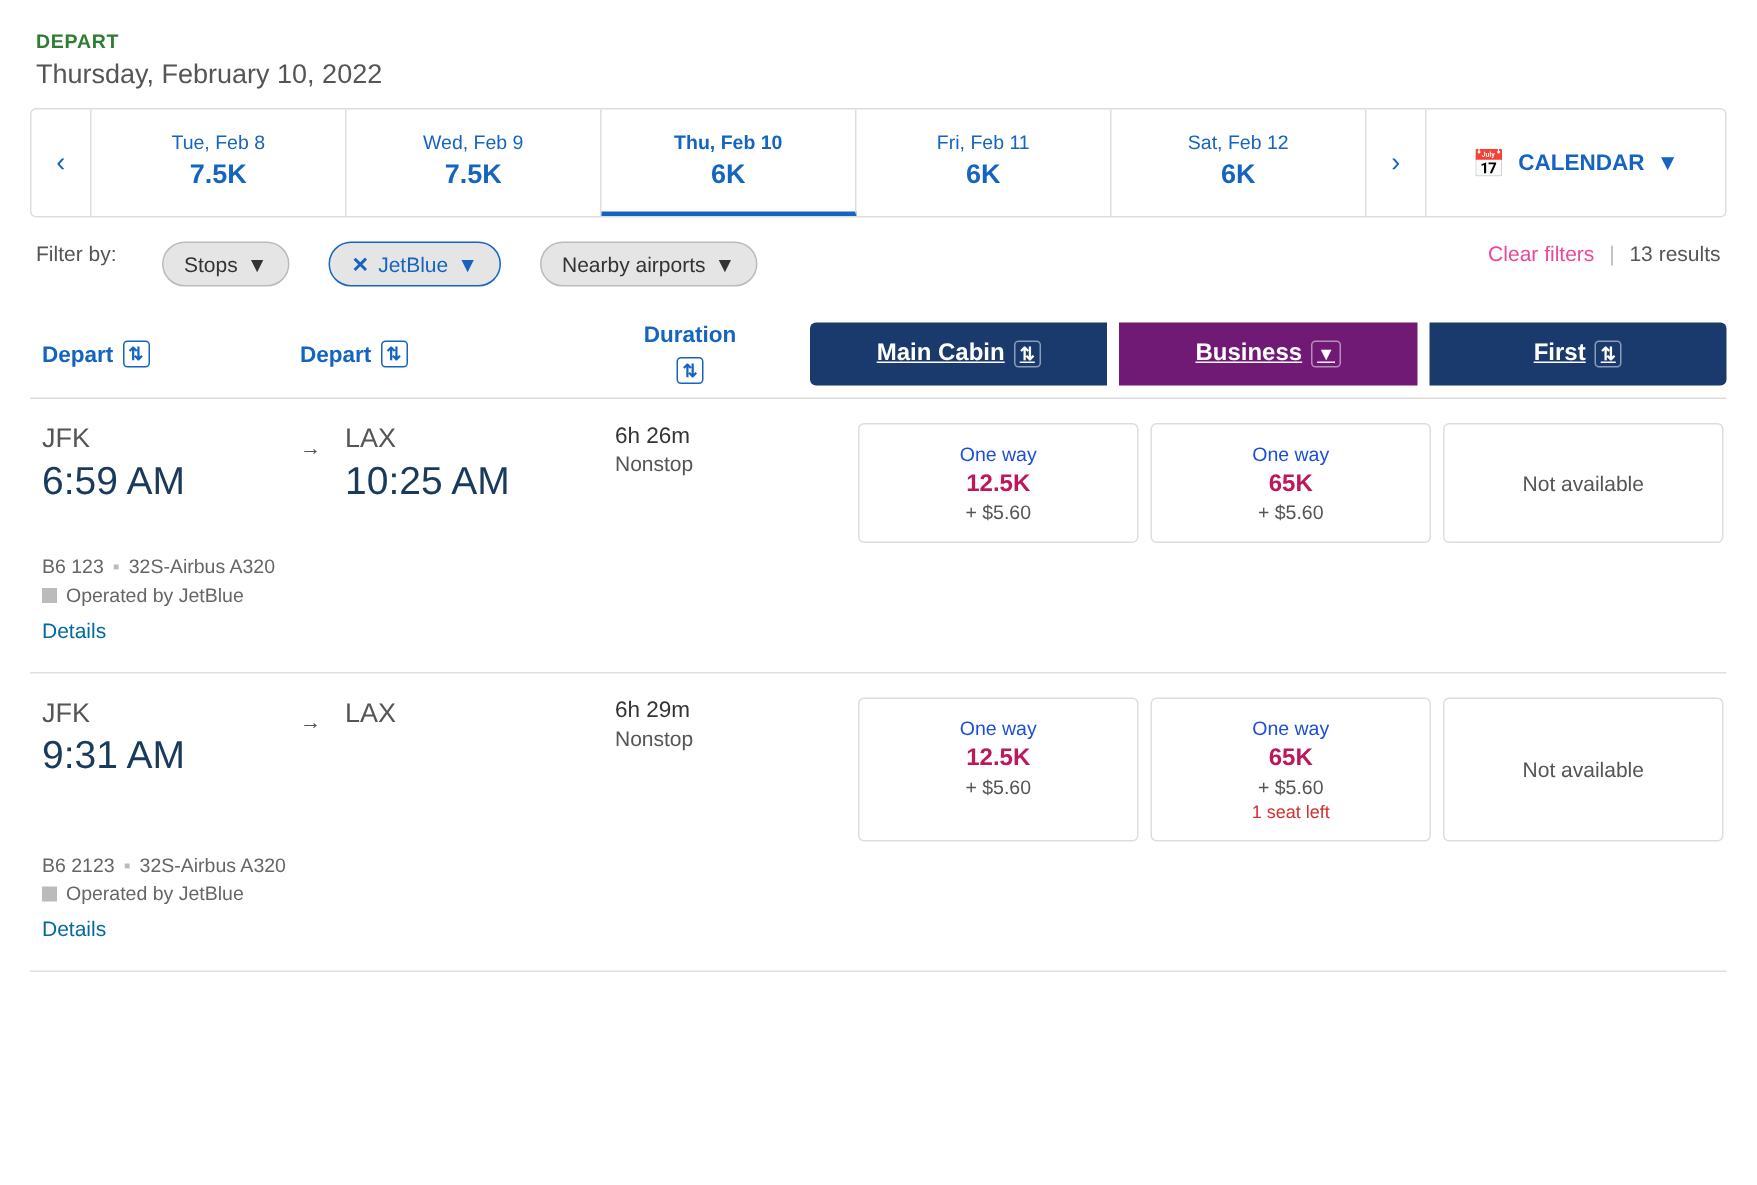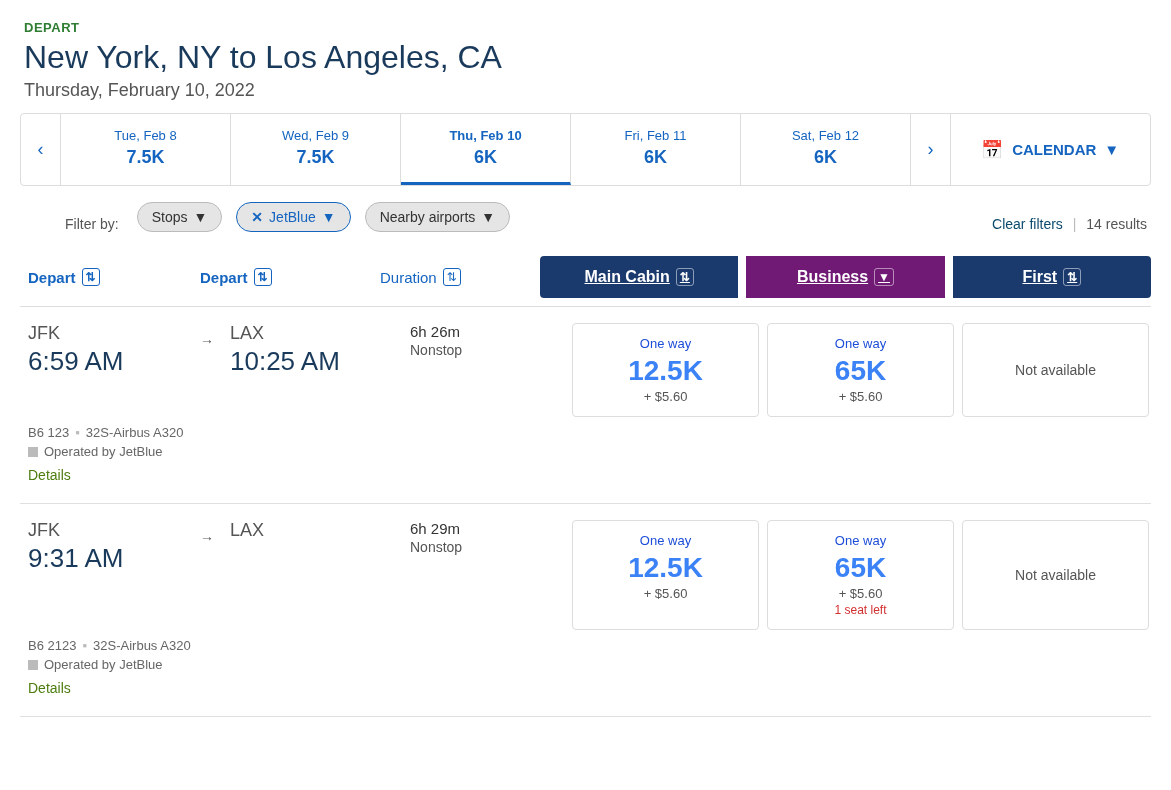--- a/index.html
+++ b/index.html
@@ -16,70 +16,69 @@
     .date-nav-arrow.right { border-left: 1px solid #ddd; border-right: none; }
     .date-item { flex: 1; text-align: center; padding: 14px 8px; cursor: pointer; border-right: 1px solid #ddd; }
     .date-item:last-child { border-right: none; }
     .date-item .day { color: #1565c0; font-size: 13px; margin-bottom: 4px; }
     .date-item .price { color: #1565c0; font-size: 18px; font-weight: bold; }
     .date-item.active { border-bottom: 3px solid #1565c0; }
     .date-item.active .day { color: #1565c0; font-weight: bold; }
     .calendar-btn { display: flex; align-items: center; justify-content: center; gap: 8px; padding: 0 30px; cursor: pointer; color: #1565c0; font-size: 15px; font-weight: bold; border-left: 1px solid #ddd; min-width: 200px; }
     .calendar-icon { font-size: 18px; }
 
-    .filter-bar { display: flex; align-items: flex-end; padding: 16px 24px; gap: 14px; margin-left: 41px; }
+    .filter-bar { display: flex; align-items: flex-start; padding: 16px 24px; gap: 26px; }
     .filter-label { color: #555; font-size: 14px; margin-right: 4px; }
     .filter-btn { display: flex; align-items: center; gap: 6px; border: 1px solid #bbb; border-radius: 20px; padding: 6px 14px; cursor: pointer; font-size: 14px; color: #333; background: #e5e5e5; }
     .filter-btn.active-filter { border-color: #1565c0; color: #1565c0; }
     .filter-btn .x-icon { color: #1565c0; font-weight: bold; cursor: pointer; }
     .filter-results { margin-left: auto; font-size: 14px; color: #555; }
-    .clear-link { color: #0c4a6e; text-decoration: none; cursor: pointer; }
+    .clear-link { color: #ec4899; text-decoration: none; cursor: pointer; }
     .sep { color: #bbb; margin: 0 6px; }
 
     .table-container { margin: 0 20px; }
     .col-headers { display: flex; align-items: stretch; border-bottom: 1px solid #ddd; padding: 8px 0; }
     .col-depart { width: 180px; display: flex; align-items: center; gap: 6px; color: #1565c0; font-size: 15px; font-weight: bold; padding-left: 8px; }
     .col-arrive { width: 180px; display: flex; align-items: center; gap: 6px; color: #1565c0; font-size: 15px; font-weight: bold; }
-    .col-duration { width: 160px; display: flex; align-items: center; gap: 6px; color: #1565c0; font-size: 15px; font-weight: normal; }
+    .col-duration { width: 160px; display: flex; align-items: center; gap: 6px; color: #1565c0; font-size: 15px; font-weight: bold; flex-direction: column; }
     .col-main { flex: 1; background: #1a3a6e; color: #fff; display: flex; align-items: center; justify-content: center; gap: 6px; font-size: 16px; font-weight: bold; padding: 12px 8px; border-radius: 4px 0 0 4px; text-decoration: underline; }
     .col-business { flex: 1; background: #701a75; color: #fff; display: flex; align-items: center; justify-content: center; gap: 6px; font-size: 16px; font-weight: bold; padding: 12px 8px; margin-left: 4px; text-decoration: underline; }
     .col-first { flex: 1; background: #1a3a6e; color: #fff; display: flex; align-items: center; justify-content: center; gap: 6px; font-size: 16px; font-weight: bold; padding: 12px 8px; margin-left: 4px; border-radius: 0 4px 4px 0; text-decoration: underline; }
     .sort-icon { font-size: 12px; border: 1px solid rgba(255,255,255,0.5); border-radius: 3px; padding: 1px 3px; }
     .sort-icon-dark { font-size: 12px; border: 1px solid #1565c0; border-radius: 3px; padding: 1px 3px; color: #1565c0; }
 
     .flight-row { border-bottom: 1px solid #e0e0e0; padding: 16px 0 8px; }
     .flight-main { display: flex; align-items: flex-start; }
     .flight-depart { width: 180px; padding-left: 8px; }
     .flight-arrive { width: 180px; }
     .flight-duration { width: 160px; }
     .airport-code { font-size: 18px; color: #555; margin-bottom: 2px; }
     .flight-time { font-size: 26px; color: #1a3a5c; font-weight: 300; }
     .arrow-cell { width: 30px; display: flex; align-items: center; padding-top: 8px; color: #555; }
     .duration-text { font-size: 15px; color: #333; margin-bottom: 2px; }
     .nonstop-text { font-size: 14px; color: #555; }
     .price-cell { flex: 1; border: 1px solid #ddd; border-radius: 4px; margin: 0 2px; padding: 12px 8px; text-align: center; }
     .price-cell.not-available { flex: 1; display: flex; align-items: center; justify-content: center; color: #555; font-size: 14px; }
     .one-way-label { font-size: 13px; color: #1d4ed8; margin-bottom: 4px; }
-    .price-amount { font-size: 28px; color: #3b82f6; font-weight: bold; }
+    .price-amount { font-size: 16px; color: #be185d; font-weight: bold; }
     .price-fee { font-size: 13px; color: #555; margin-top: 2px; }
     .seat-left { font-size: 12px; color: #d32f2f; margin-top: 2px; }
     .flight-info { padding: 8px 0 4px 8px; font-size: 13px; color: #666; display: flex; align-items: center; gap: 6px; }
     .flight-info-sep { color: #bbb; }
-    .details-link { color: #4d7c0f; font-size: 14px; cursor: pointer; padding: 4px 0 12px 8px; display: inline-block; }
+    .details-link { color: #0369a1; font-size: 14px; cursor: pointer; padding: 4px 0 12px 8px; display: inline-block; }
     .operated { font-size: 13px; color: #666; display: flex; align-items: center; gap: 6px; padding-left: 8px; padding-bottom: 4px; }
     .sq { width: 10px; height: 10px; background: #bbb; display: inline-block; }
 
     .price-cells { display: flex; flex: 1; gap: 4px; }
   </style>
 </head>
 <body>
 
 <div class="header">
   <div class="depart-label">DEPART</div>
-  <div class="route-title">New York, NY to Los Angeles, CA</div>
   <div class="date-label">Thursday, February 10, 2022</div>
 </div>
 
 <div class="date-nav">
   <div class="date-nav-arrow">‹</div>
   <div class="date-nav-inner" id="date-nav-inner">
       <div class="date-item">
         <div class="day">Tue, Feb 8</div>
         <div class="price">7.5K</div>
       </div>
@@ -119,21 +118,21 @@
     <span>JetBlue</span>
     <span>▼</span>
   </div>
   <div class="filter-btn">
     <span>Nearby airports</span>
     <span>▼</span>
   </div>
   <div class="filter-results">
     <a class="clear-link">Clear filters</a>
     <span class="sep">|</span>
-    <span>14 results</span>
+    <span>13 results</span>
   </div>
 </div>
 
 <div class="table-container">
 
   <div class="col-headers">
     <div class="col-depart">
       <span>Depart</span>
       <span class="sort-icon-dark">⇅</span>
     </div>

